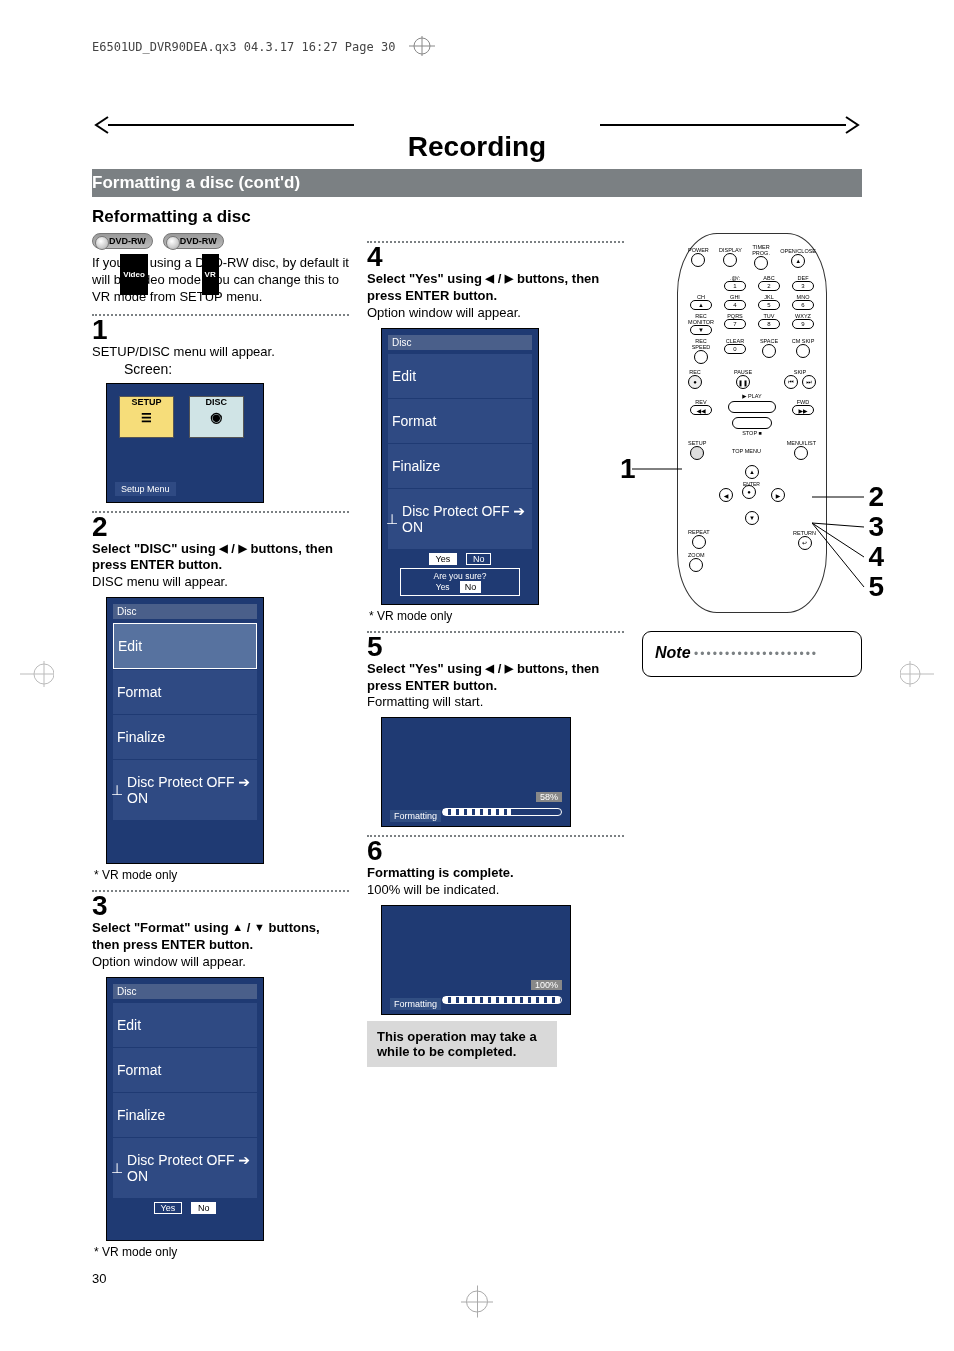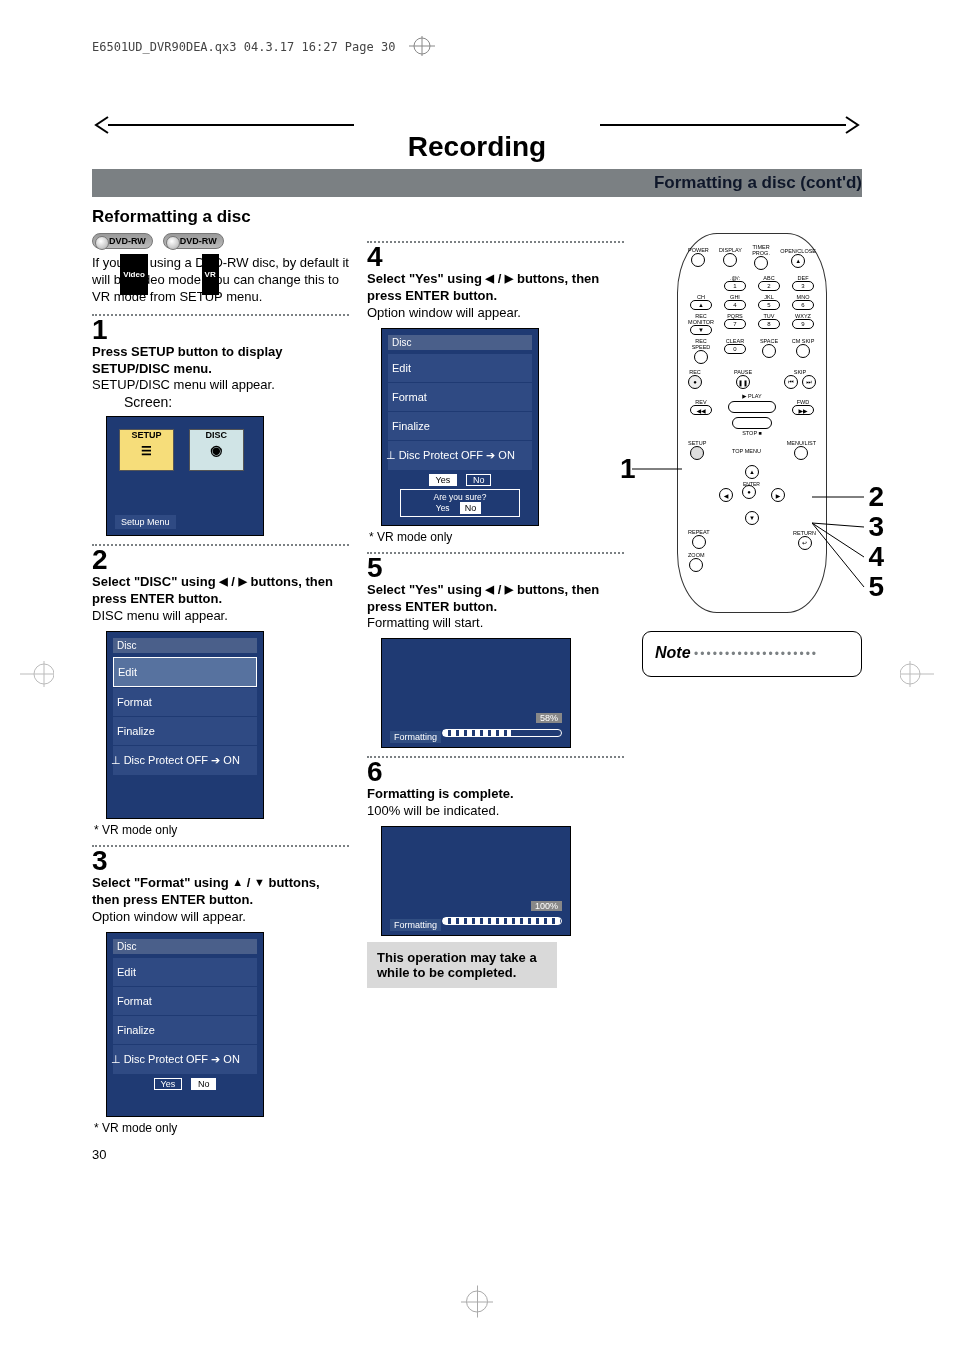--- a/index.html
+++ b/index.html
@@ -21,25 +21,25 @@
   .title {
     text-align: center;
     font-size: 28px;
     font-weight: bold;
     margin-top: 44px;
   }
   .title-rule { display:flex; align-items:center; gap:0; margin-bottom:6px; }
   .title-rule .mid { flex:1; text-align:center; }
   .subband {
     background: #7b8083;
-    color: #0f172a;
+    color: #ffffff;
     font-size: 17px;
     font-weight: bold;
     padding: 4px 0;
-    text-align: right;
+    text-align: left;
     margin-bottom: 10px;
   }
   .section-title { font-size: 17px; font-weight: bold; color:#000; margin: 4px 0 6px; }
   .content { display: flex; gap: 18px; }
   .col { flex: 1 1 0; min-width: 0; }
   .col.right { flex: 0 0 220px; }
 
   .badge-row { display:flex; gap:10px; margin-bottom:6px; }
   .disc-badge {
     position: relative;
@@ -73,21 +73,21 @@
     background: #1f3a73;
     color: #fff;
     font-size: 10px;
     width: 158px;
     padding: 6px;
     margin: 6px 0 4px 14px;
   }
   .screenbox .panel-title {
     background:#4a5f8a; padding:2px 4px; margin-bottom:4px; font-size:10px;
   }
-  .screenbox .row { background:#2f4a83; margin:1px 0; padding:8px 4px; font-size:11px; display:flex; align-items:center; }
+  .screenbox .row { background:#2f4a83; margin:1px 0; padding:14px 4px; font-size:14px; display:flex; align-items:center; }
   .screenbox .row.selected { background:#57729f; border:1px solid #fff; }
   .screenbox .inner-popup {
     margin: 4px auto 2px; width: 120px; text-align:center;
   }
   .inner-popup .optbox { display:inline-block; border:1px solid #fff; padding:0 6px; margin:0 3px; font-size:9px; }
   .inner-popup .optbox.selected { background:#fff; color:#000; }
 
   .screenbox.setup { background:#1f3a73; height:120px; position:relative; }
   .screenbox.setup .tile {
     display:inline-block; width:55px; height:42px; border:1px solid #555;
@@ -214,21 +214,20 @@
         </span>
         <span class="disc-badge">
           <span class="tag">VR</span>
           <span>DVD-RW</span>
         </span>
       </div>
       <p class="bodytext">If you are using a DVD-RW disc, by default it will be Video mode. You can change this to VR mode from SETUP menu.</p>
 
       <hr class="step-sep">
       <div class="stepnum">1</div>
-      <p class="bodytext"><span class="bold">Press SETUP button to display SETUP/DISC menu.</span></p>
       <p class="bodytext">SETUP/DISC menu will appear.</p>
       <p class="screen-label">Screen:</p>
       <div class="screenbox setup">
         <div class="tile active"><span>SETUP</span><div style="font-size:12px;margin-top:4px;">☰</div></div>
         <div class="tile"><span>DISC</span><div style="font-size:14px;margin-top:2px;">◉</div></div>
         <div class="menulabel">Setup Menu</div>
       </div>
 
       <hr class="step-sep">
       <div class="stepnum">2</div>

